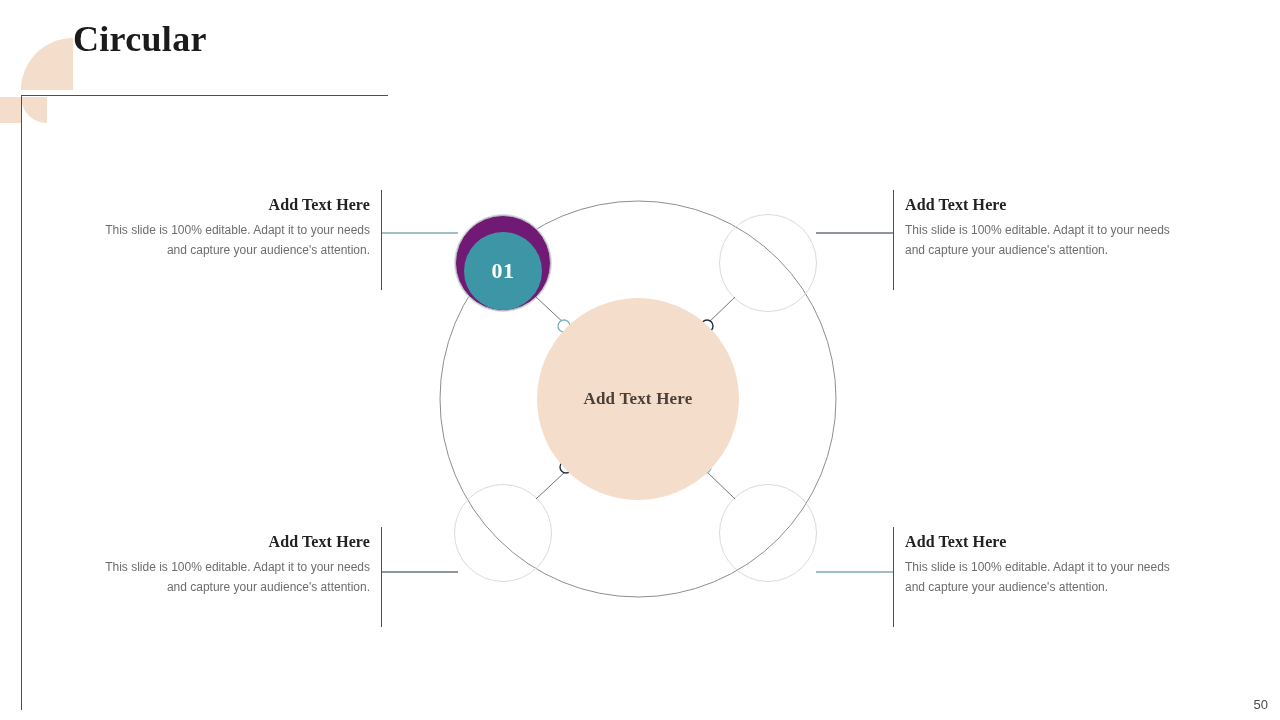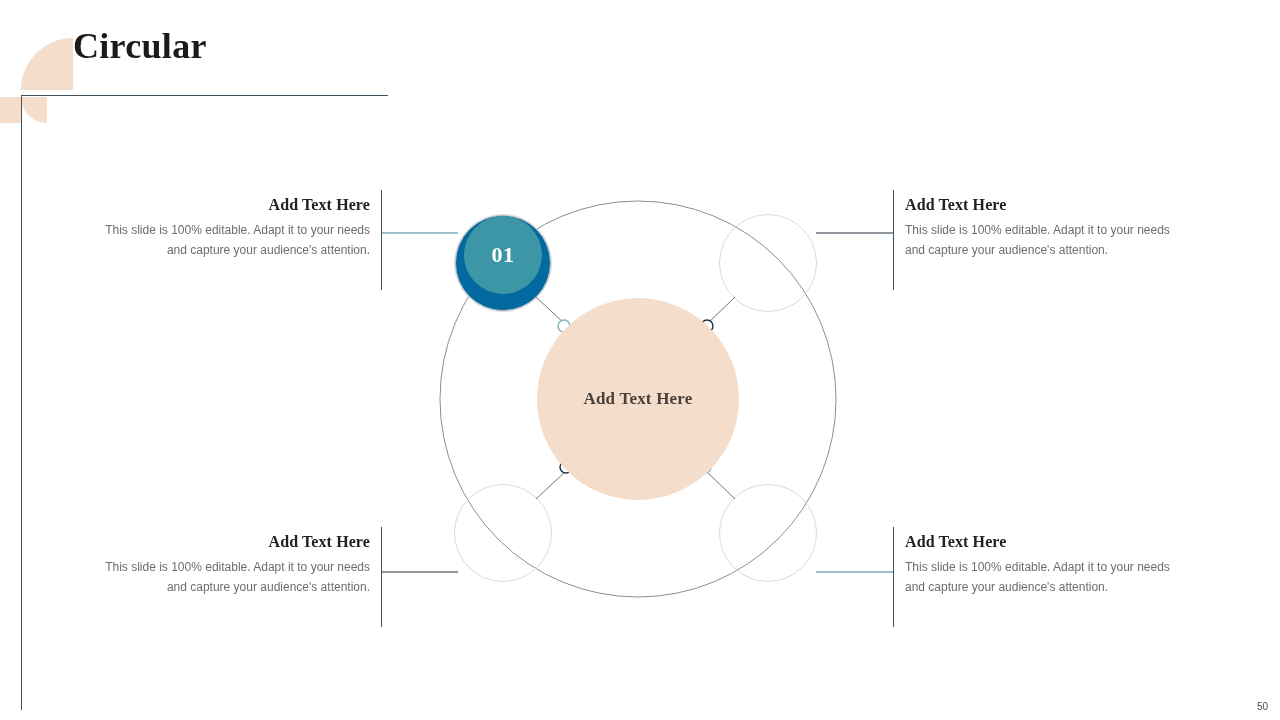--- a/index.html
+++ b/index.html
@@ -69,35 +69,35 @@
     top: 95px;
     width: 1px;
     height: 615px;
     background: #3f5360;
   }
 
   
   .page-title {
     position: absolute;
     left: 73px;
-    top: 25px;
+    top: 18px;
     font-family: "Liberation Serif", serif;
     font-weight: bold;
     font-size: 36px;
     color: #1b1b1b;
     letter-spacing: 0.3px;
     white-space: nowrap;
   }
 
   
   .page-number {
     position: absolute;
     right: 12px;
     bottom: 8px;
-    font-size: 10px;
+    font-size: 13px;
     color: #4a4a4a;
   }
 
   
   .stage {
     position: absolute;
     left: 0;
     top: 0;
     width: 1280px;
     height: 720px;
@@ -110,25 +110,25 @@
     height: 720px;
     overflow: visible;
   }
 
   
   .node {
     position: absolute;
     width: 96px;
     height: 96px;
     border-radius: 50%;
-    background: #0369a1;
+    background: #701a75;
     border: 1px solid #b9bdc0;
     box-sizing: border-box;
     display: flex;
-    align-items: flex-start;
+    align-items: flex-end;
     justify-content: center;
   }
   .node-inner {
     width: 78px;
     height: 78px;
     border-radius: 50%;
     display: flex;
     align-items: center;
     justify-content: center;
     font-family: "Liberation Serif", serif;

